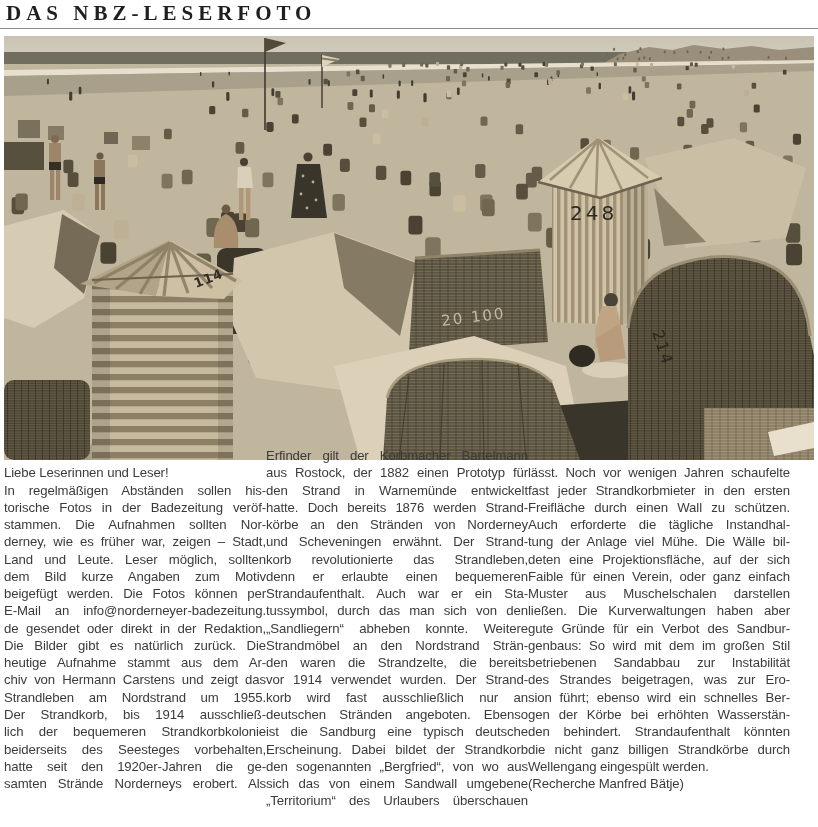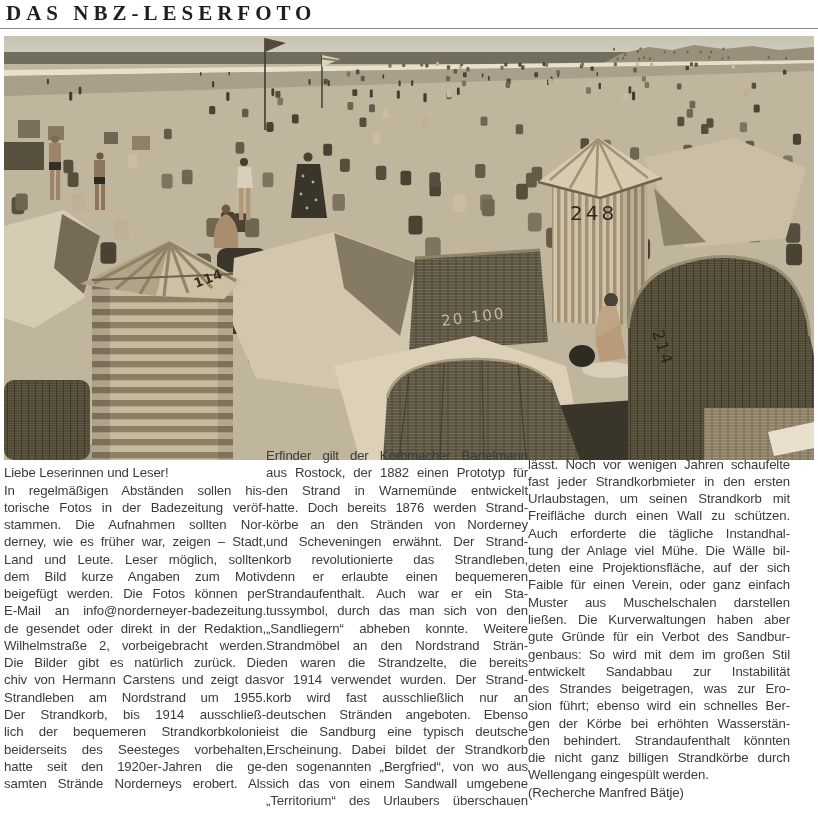--- a/index.html
+++ b/index.html
@@ -396,22 +396,22 @@
       <div class="tline rag">Liebe Leserinnen und Leser!</div>
       <div class="tline">In regelmäßigen Abständen sollen his-</div>
       <div class="tline">torische Fotos in der Badezeitung veröf-</div>
       <div class="tline">stammen. Die Aufnahmen sollten Nor-</div>
       <div class="tline">derney, wie es früher war, zeigen – Stadt,</div>
       <div class="tline">Land und Leute. Leser möglich, sollten</div>
       <div class="tline">dem Bild kurze Angaben zum Motiv</div>
       <div class="tline">beigefügt werden. Die Fotos können per</div>
       <div class="tline">E-Mail an info@norderneyer-badezeitung.</div>
       <div class="tline">de gesendet oder direkt in der Redaktion,</div>
-      <div class="tline">Wilhelmstraße 2, vorbeigebracht werden.</div>
       <div class="tline">Die Bilder gibt es natürlich zurück. Die</div>
+      <div class="tline">heutige Aufnahme stammt aus dem Ar-</div>
       <div class="tline">chiv von Hermann Carstens und zeigt das</div>
       <div class="tline">Strandleben am Nordstrand um 1955.</div>
       <div class="tline">Der Strandkorb, bis 1914 ausschließ-</div>
       <div class="tline">lich der bequemeren Strandkorbkolonie</div>
       <div class="tline">beiderseits des Seesteges vorbehalten,</div>
       <div class="tline">hatte seit den 1920er-Jahren die ge-</div>
       <div class="tline">samten Strände Norderneys erobert. Als</div>
     </div>
   <div class="col">
       <div class="tline">Erfinder gilt der Korbmacher Bartelmann</div>
@@ -432,31 +432,30 @@
       <div class="tline">deutschen Stränden angeboten. Ebenso</div>
       <div class="tline">ist die Sandburg eine typisch deutsche</div>
       <div class="tline">Erscheinung. Dabei bildet der Strandkorb</div>
       <div class="tline">den sogenannten „Bergfried“, von wo aus</div>
       <div class="tline">sich das von einem Sandwall umgebene</div>
       <div class="tline">„Territorium“ des Urlaubers überschauen</div>
     </div>
   <div class="col">
       <div class="tline">lässt. Noch vor wenigen Jahren schaufelte</div>
       <div class="tline">fast jeder Strandkorbmieter in den ersten</div>
-      <div class="tline">Urlaubstagen, um seinen Strandkorb mit</div>
       <div class="tline">Freifläche durch einen Wall zu schützen.</div>
       <div class="tline">Auch erforderte die tägliche Instandhal-</div>
       <div class="tline">tung der Anlage viel Mühe. Die Wälle bil-</div>
       <div class="tline">deten eine Projektionsfläche, auf der sich</div>
       <div class="tline">Faible für einen Verein, oder ganz einfach</div>
       <div class="tline">Muster aus Muschelschalen darstellen</div>
       <div class="tline">ließen. Die Kurverwaltungen haben aber</div>
       <div class="tline">gute Gründe für ein Verbot des Sandbur-</div>
       <div class="tline">genbaus: So wird mit dem im großen Stil</div>
-      <div class="tline">entwickelt Sandabbau zur Instabilität</div>
+      <div class="tline">betriebenen Sandabbau zur Instabilität</div>
       <div class="tline">des Strandes beigetragen, was zur Ero-</div>
       <div class="tline">sion führt; ebenso wird ein schnelles Ber-</div>
       <div class="tline">gen der Körbe bei erhöhten Wasserstän-</div>
       <div class="tline">den behindert. Strandaufenthalt könnten</div>
       <div class="tline">die nicht ganz billigen Strandkörbe durch</div>
       <div class="tline rag">Wellengang eingespült werden.</div>
       <div class="tline rag">(Recherche Manfred Bätje)</div>
     </div>
 </div>
 

